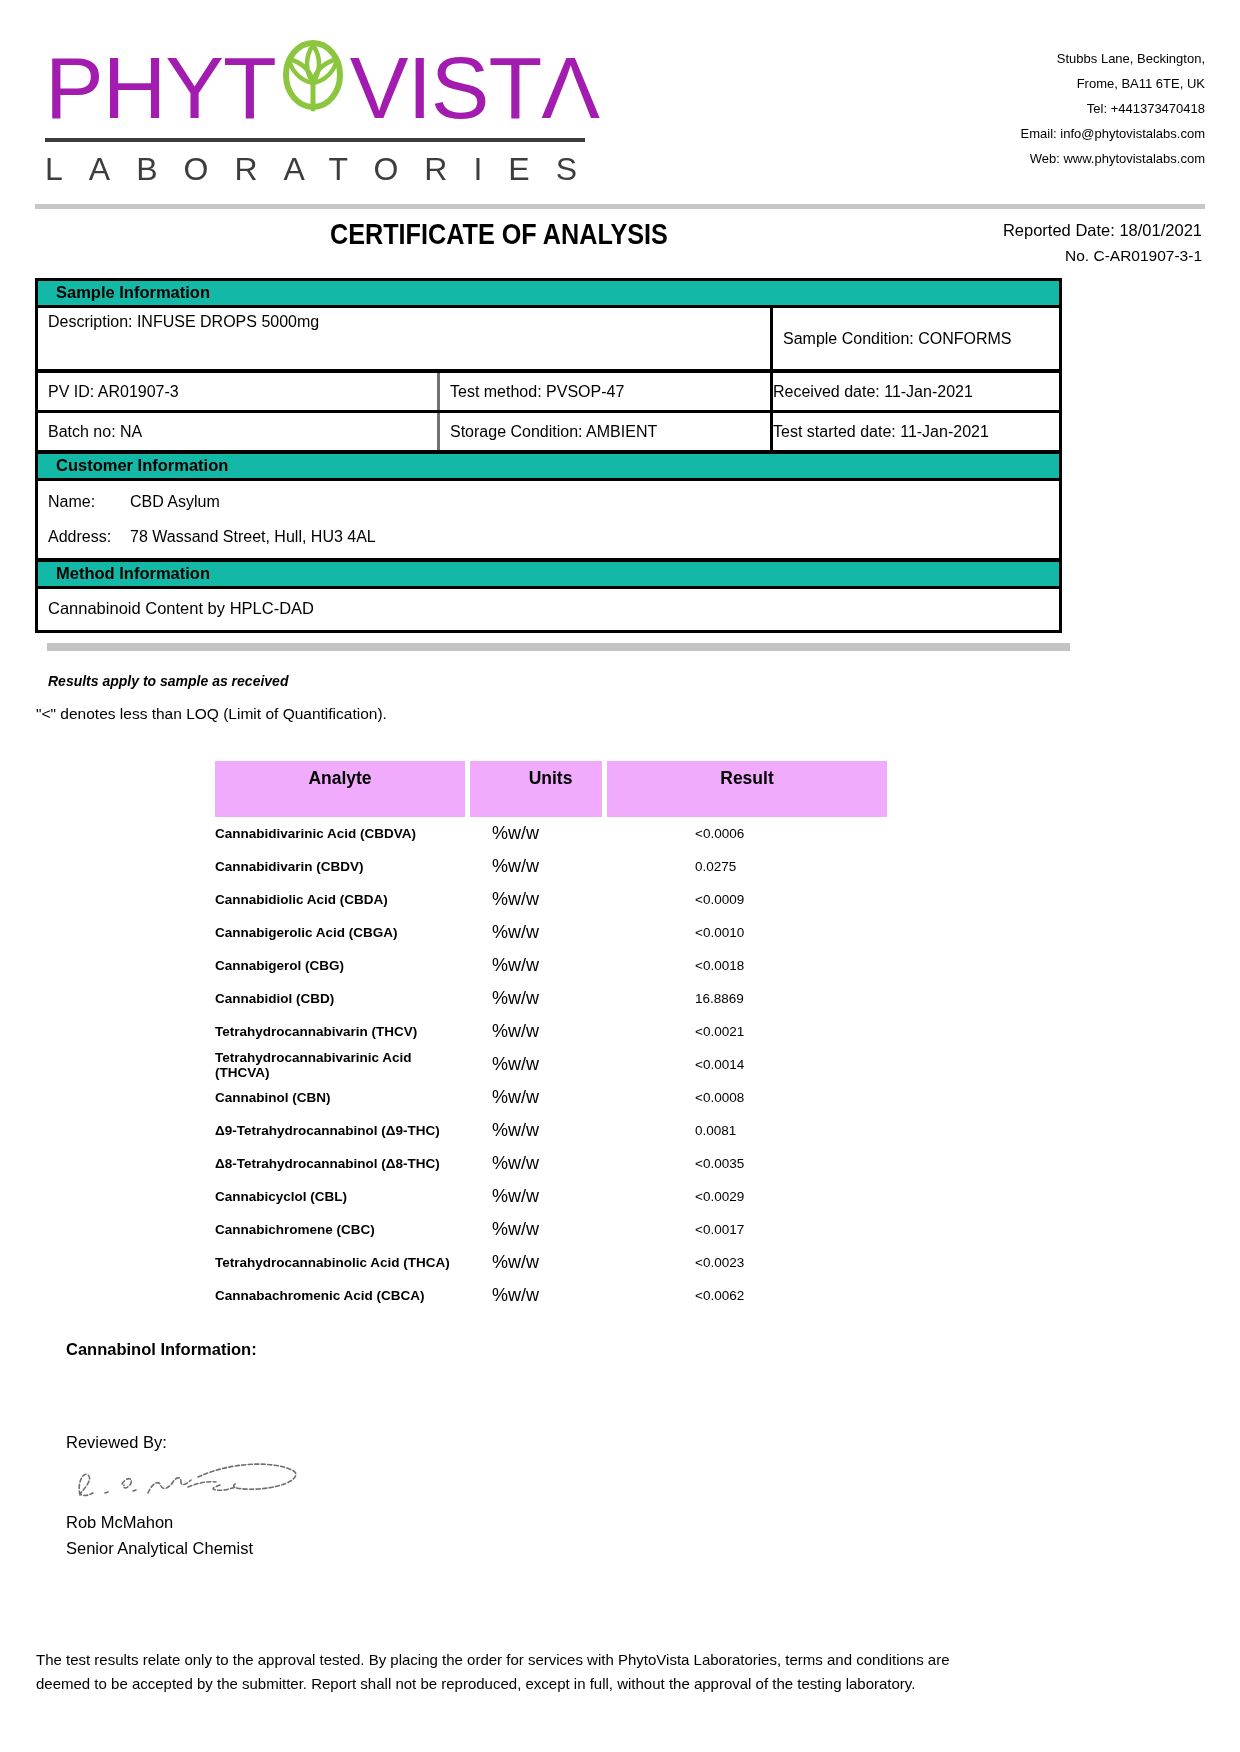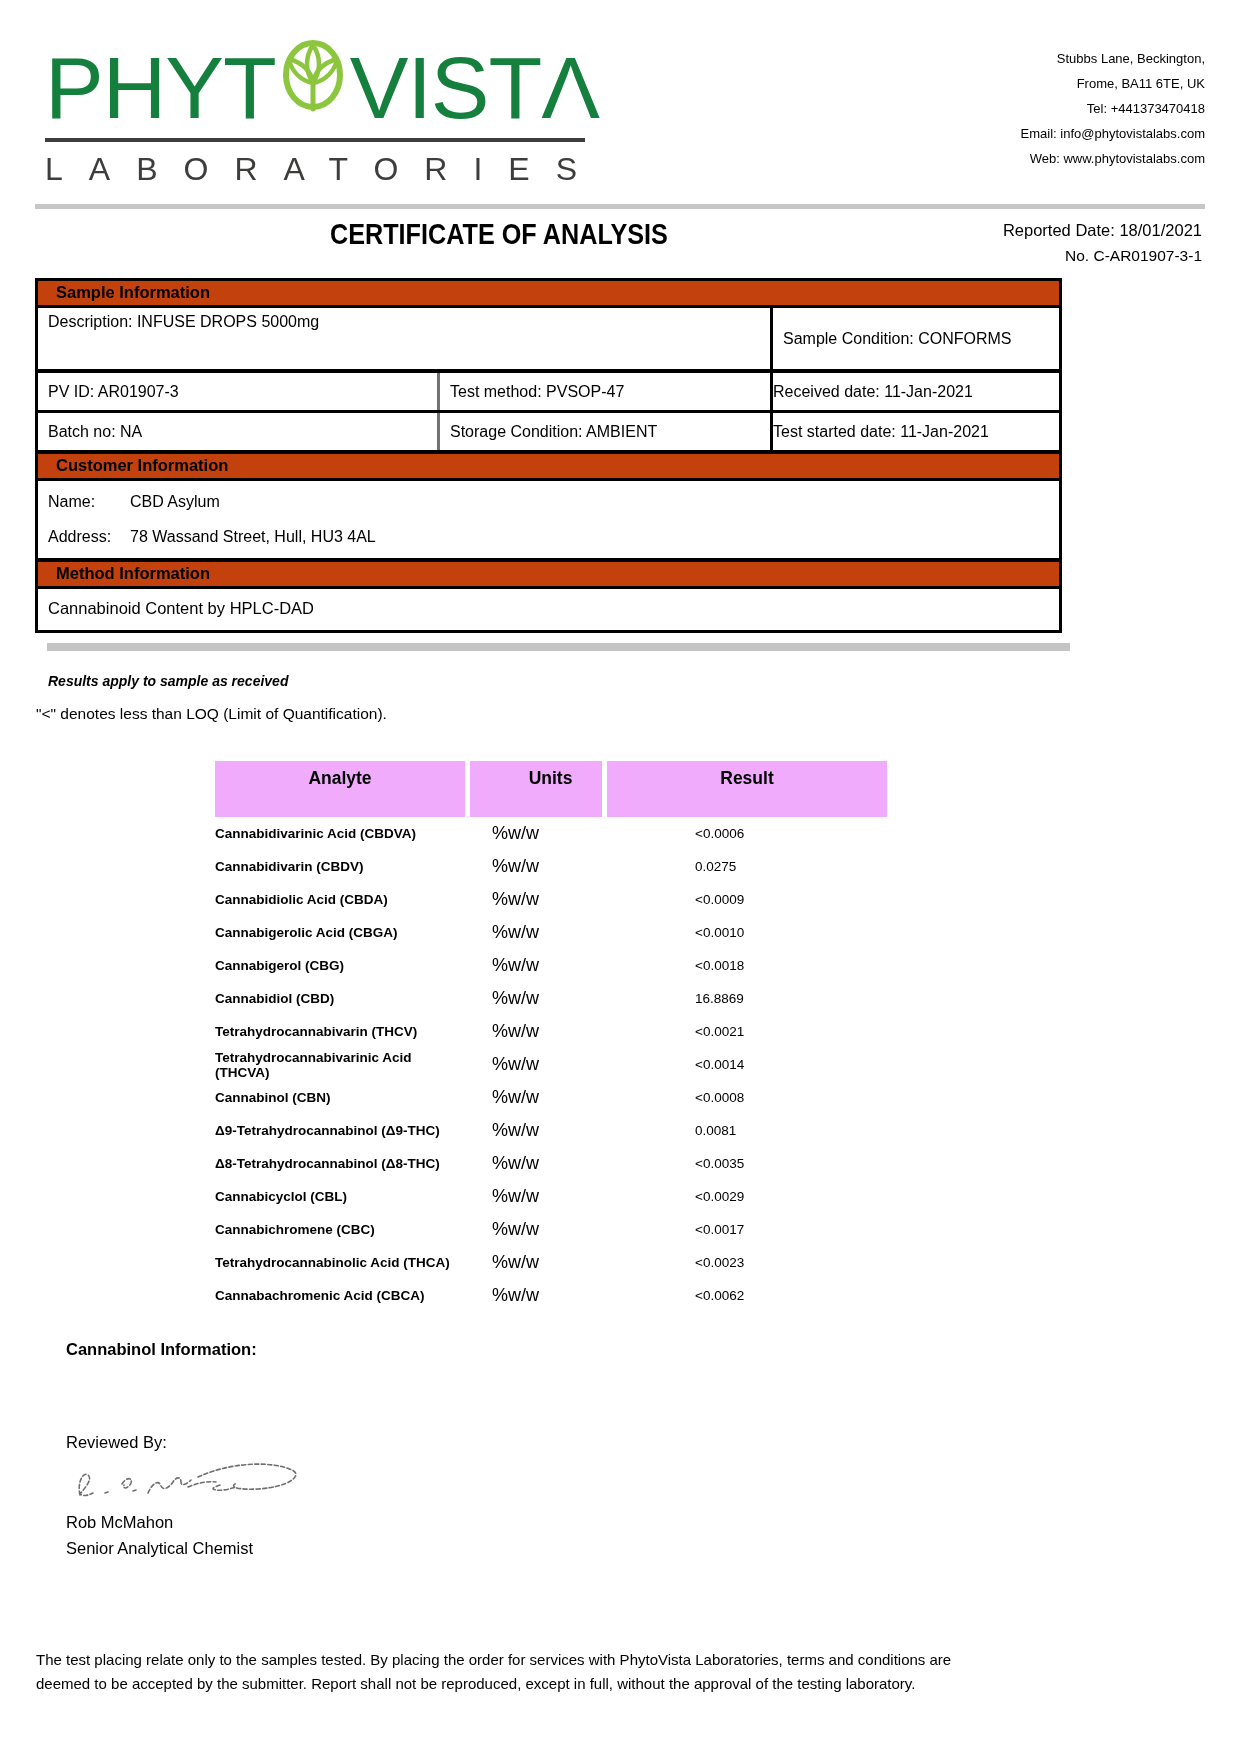--- a/index.html
+++ b/index.html
@@ -7,36 +7,36 @@
     position:relative;
     width:1240px;height:1752px;
     background:#ffffff;
     font-family:"Liberation Sans", sans-serif;
     color:#000;
     overflow:hidden;
   }
   
   .header-row{display:flex;justify-content:space-between;padding:38px 35px 0 45px;}
   .logo-block{width:548px;}
-  .logo-word{display:flex;align-items:flex-end;color:#15803d;font-size:88px;line-height:86px;font-weight:400;letter-spacing:-1px;white-space:nowrap;}
+  .logo-word{display:flex;align-items:flex-end;color:#a21caf;font-size:88px;line-height:86px;font-weight:400;letter-spacing:-1px;white-space:nowrap;}
   .logo-leaf{margin:0 4px 2px 4px;flex:0 0 auto;}
   .logo-rule{height:4px;background:#3d3d3c;margin-top:7px;width:540px;}
   .logo-sub{margin-top:9px;font-size:32px;color:#3d3d3c;letter-spacing:26px;white-space:nowrap;}
   .contact{padding-top:8px;text-align:right;font-size:13px;line-height:25px;}
   
   .gray-rule{margin:16px 35px 0 35px;height:5px;background:#c7c7c7;}
   .report-meta{margin:12px 38px 0 0;text-align:right;}
   .report-date{font-size:16.5px;}
   .report-no{font-size:15.5px;margin-top:7px;}
   .doc-title{margin:-48px 0 0 330px;width:max-content;font-size:30px;font-weight:800;transform:scaleX(.84);transform-origin:left center;white-space:nowrap;}
   
   .info-wrap{margin:27px 0 0 35px;width:1027px;}
   .info-block{border:3px solid #000;box-sizing:border-box;}
   .info-block + .info-block{border-top-width:2px;margin-top:-1px;}
-  .bar{background:#c2410c;border-bottom:3px solid #000;font-weight:700;font-size:16.5px;padding:2px 0 3px 18px;}
+  .bar{background:#14b8a6;border-bottom:3px solid #000;font-weight:700;font-size:16.5px;padding:2px 0 3px 18px;}
   .si-row1{display:flex;height:61px;border-bottom:4px solid #000;}
   .si-desc{width:735px;box-sizing:border-box;border-right:3px solid #000;padding:5px 0 0 10px;font-size:16px;}
   .si-cond{flex:1;display:flex;align-items:center;padding-left:10px;font-size:16px;}
   .si-row{display:flex;height:37px;font-size:16px;}
   .si-row.mid{border-bottom:3px solid #000;}
   .si-c1{width:402px;box-sizing:border-box;border-right:3px solid #737373;display:flex;align-items:center;padding-left:10px;}
   .si-c2{width:333px;box-sizing:border-box;border-right:3px solid #000;display:flex;align-items:center;padding-left:10px;}
   .si-c3{flex:1;display:flex;align-items:center;}
   .cust-body{padding:10px 10px 12px 10px;font-size:16px;}
   .cust-line{margin-top:2px;}
@@ -252,17 +252,17 @@
       </g>
     </svg>
   </div>
 
   <div class="reviewer">
     <div>Rob McMahon</div>
     <div>Senior Analytical Chemist</div>
   </div>
 
   <div class="footer">
-    <div>The test placing relate only to the samples tested.  By placing the order for services with PhytoVista Laboratories, terms and conditions are</div>
+    <div>The test results relate only to the approval tested.  By placing the order for services with PhytoVista Laboratories, terms and conditions are</div>
     <div>deemed to be accepted by the submitter. Report shall not be reproduced, except in full, without the approval of the testing laboratory.</div>
   </div>
 
 </div>
 
 </body></html>

